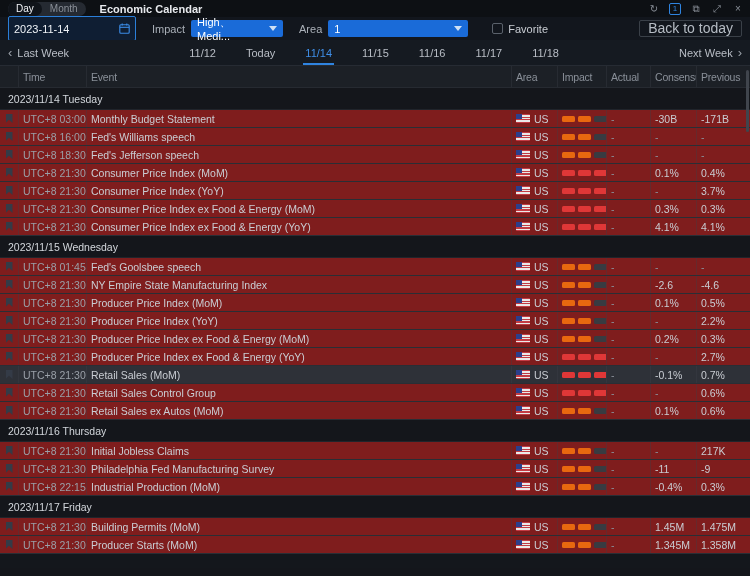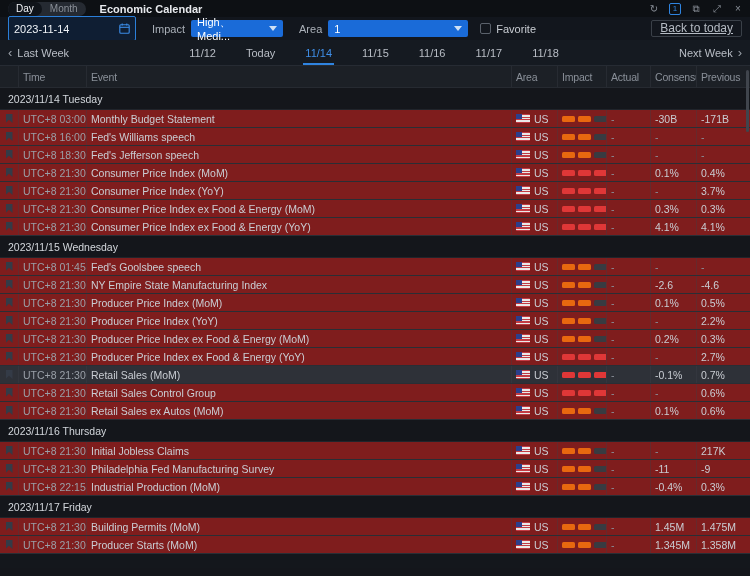--- a/index.html
+++ b/index.html
@@ -18,23 +18,23 @@
   .win-icons .boxed { border:1px solid #2f84e0; color:#2f84e0; font-size:8px; border-radius:2px; }
 
   
   .filterbar { position:absolute; top:17px; left:0; right:0; height:23px; background:#12161d; display:flex; align-items:center; padding:0 8px; font-size:11px; }
   .date-input { display:flex; align-items:center; justify-content:space-between; width:128px; height:25px; border:1px solid #2b7fd9; background:#0f1e33; border-radius:2px; padding:0 5px; color:#eef2f6; cursor:pointer; }
   .filter-label { color:#aab0b8; margin:0 6px 0 16px; }
   .dropdown { display:flex; align-items:center; justify-content:space-between; height:17px; background:#1a6bd8; border-radius:2px; padding:0 6px; color:#fff; cursor:pointer; }
   .dd-impact { width:92px; }
   .dd-area { width:140px; }
   .caret { width:0; height:0; border-left:4px solid transparent; border-right:4px solid transparent; border-top:5px solid #cfe0f5; margin-left:6px; }
-  .chk-wrap { display:flex; align-items:flex-start; margin-left:0; cursor:pointer;padding-left:12px; }
+  .chk-wrap { display:flex; align-items:flex-start; margin-left:12px; cursor:pointer;padding-left:12px; }
   .checkbox { width:11px; height:11px; border:1px solid #5a616b; border-radius:2px; background:transparent; margin-right:5px; }
-  .back-btn { margin-left:auto; height:17px; line-height:15px; border:1px solid #3a4048; border-radius:2px; padding:0 8px; color:#b6bcc4; font-size:12px; background:transparent; cursor:pointer;text-decoration:underline; }
+  .back-btn { margin-left:auto; height:17px; line-height:15px; border:1px solid #3a4048; border-radius:2px; padding:0 8px; color:#b6bcc4; font-size:14px; background:transparent; cursor:pointer; }
 
   
   .weeknav { position:absolute; top:40px; left:0; right:0; height:26px; background:#151a21; border-bottom:1px solid #262b33; display:flex; align-items:center; padding:0 8px; font-size:11px; }
   .wk-link { display:flex; align-items:center; gap:5px; color:#b9bec6; cursor:pointer; }
   .wk-chevron { font-size:13px; color:#9aa0a8; line-height:1; }
   .wk-dates { flex:1; display:flex; justify-content:center; gap:26px; }
   .wk-date { position:relative; color:#b9bec6; cursor:pointer; padding:5px 2px; }
   .wk-date.sel { color:#3f8fe8; }
   .wk-date.sel::after { content:""; position:absolute; left:0; right:0; bottom:-1px; height:2px; background:#2f84e0; }
 

